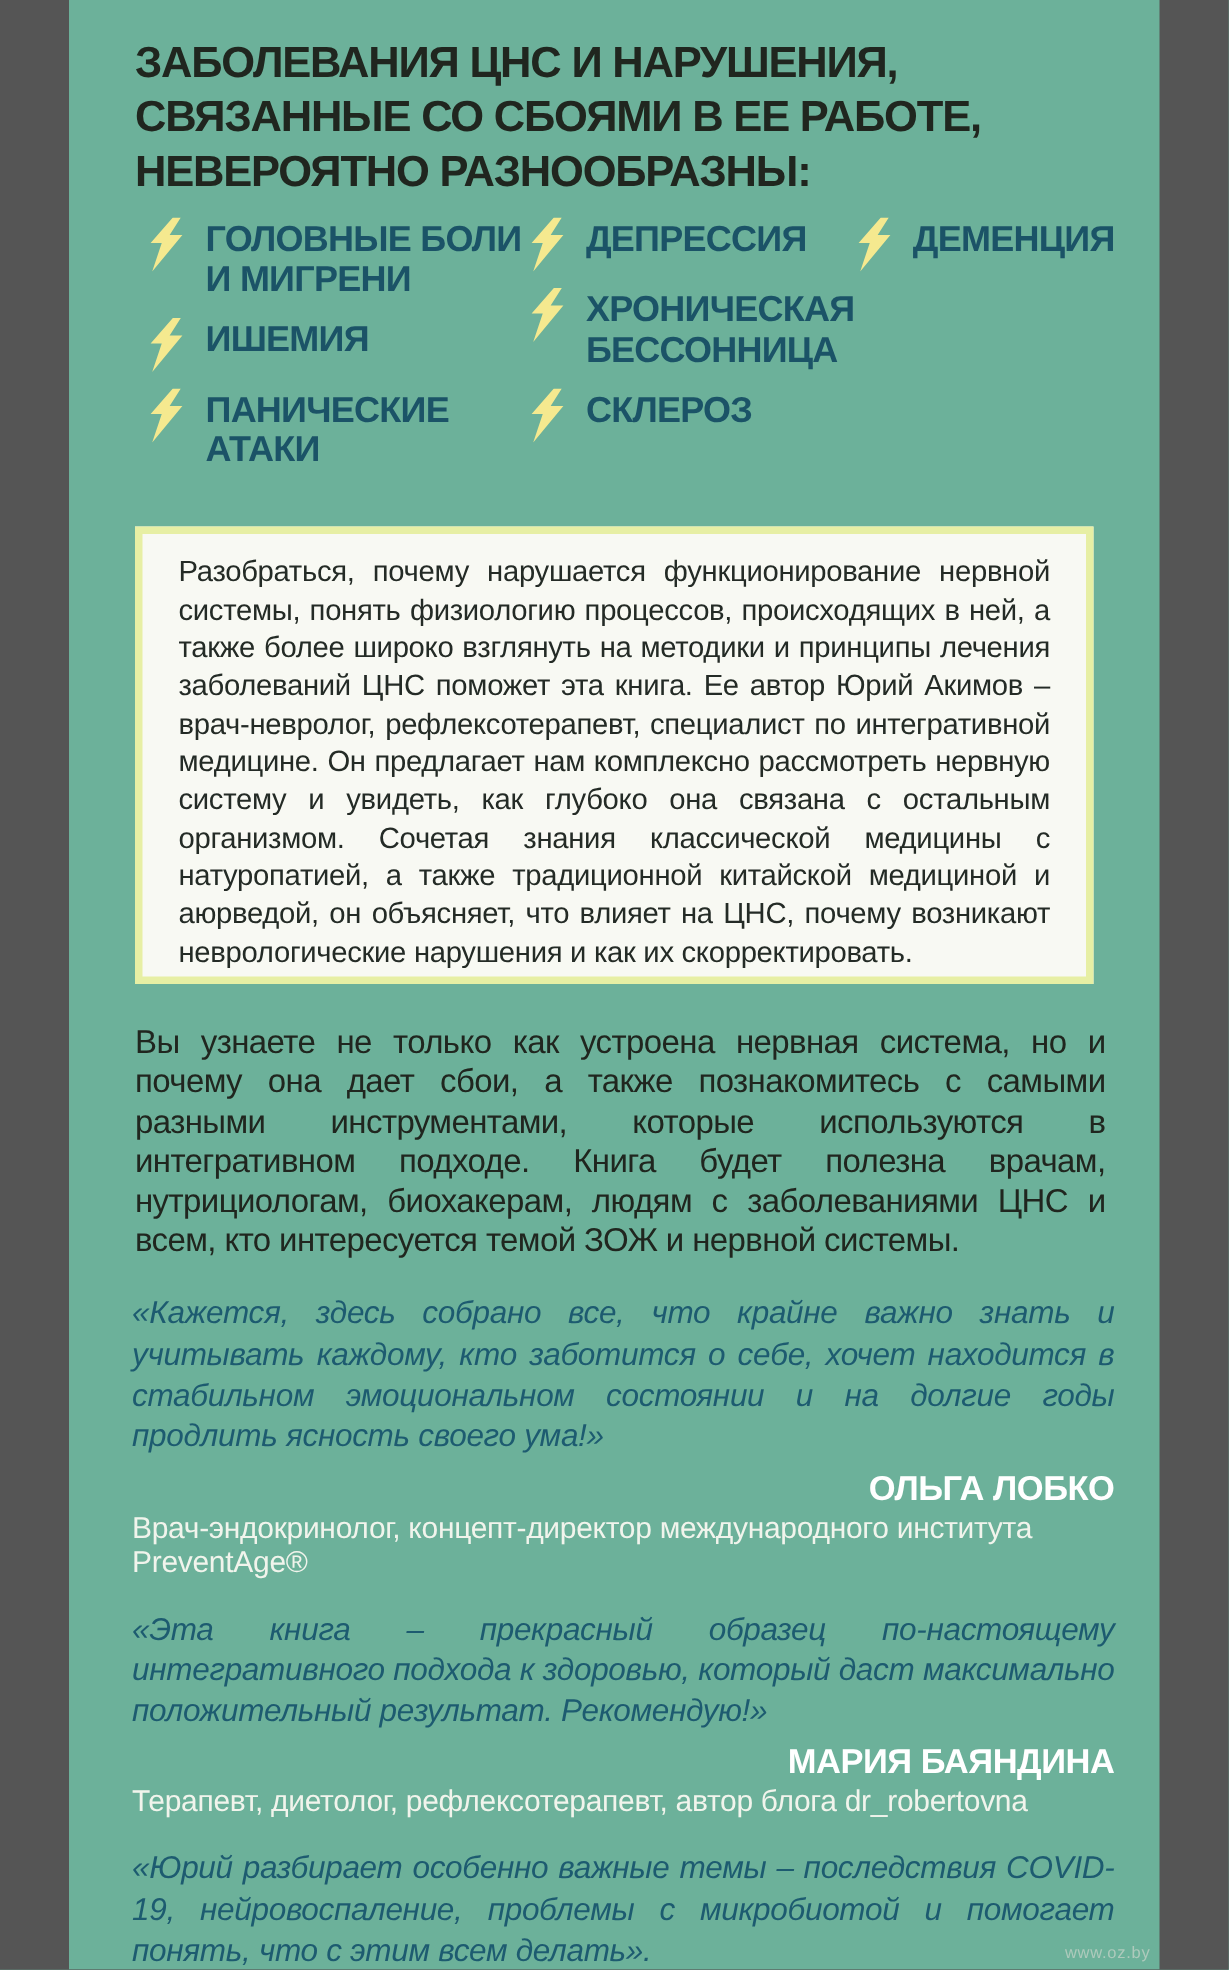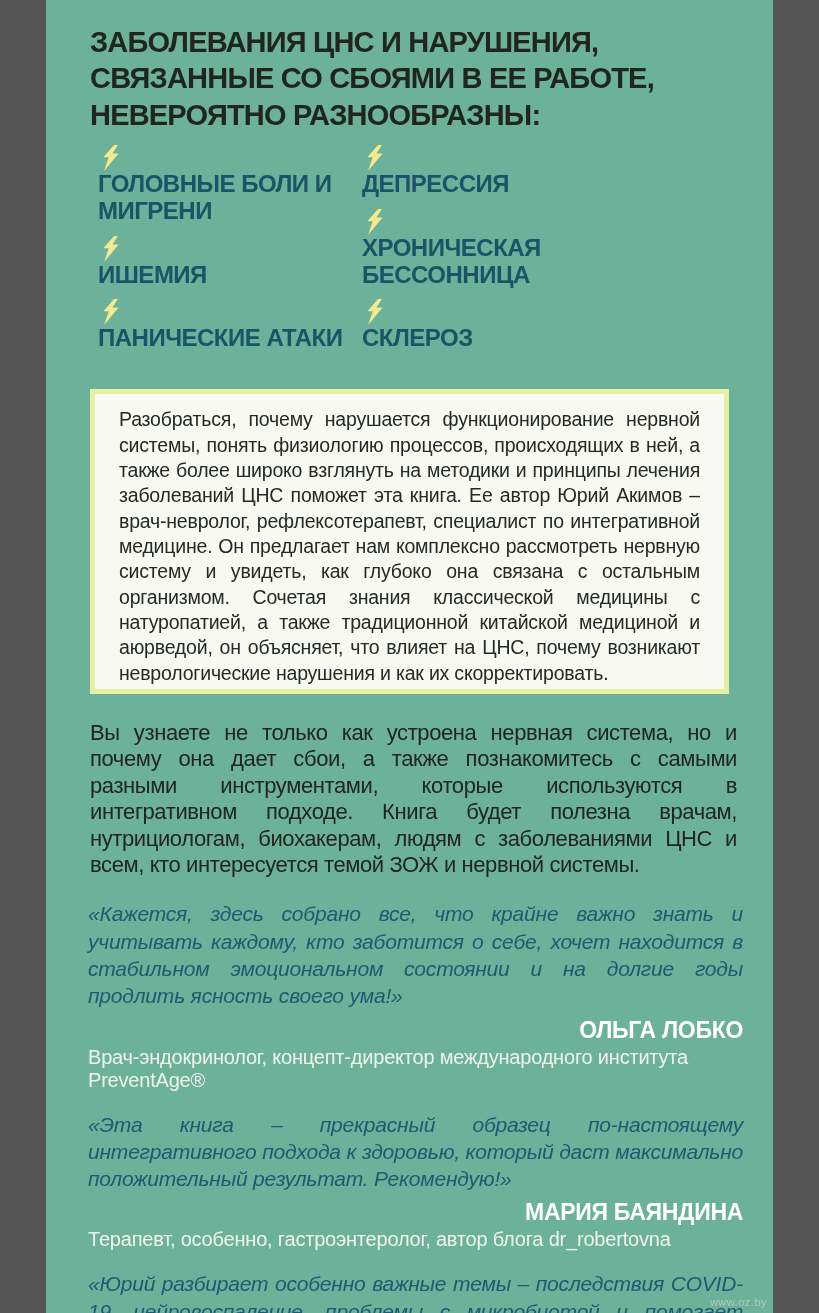--- a/index.html
+++ b/index.html
@@ -15,21 +15,21 @@
     font-size:29px; line-height:1.25; font-weight:bold;
     letter-spacing:-0.8px; color:var(--ink,#20261F);
     text-transform:uppercase;
   }
   
   .symptoms{display:flex; margin:14px 30px 0 52px;}
   .symptoms .col{display:flex; flex-direction:column;}
   .symptoms .col1{width:300px;}
   .symptoms .col2{width:248px;}
   .symptoms .col3{width:185px;}
-  .symptom{display:flex; align-items:flex-start; margin-bottom:13px;flex-direction:column;}
+  .symptom{display:flex; align-items:flex-start; margin-bottom:13px;}
   .symptom .bolt{flex:0 0 26px; margin-right:13px; margin-top:-2px;}
   .symptom.no-bolt{padding-left:39px;}
   .symptom .label{
     font-weight:bold; font-size:24px; line-height:1.12;
     letter-spacing:-0.5px; color:var(--list,#1B5367); text-transform:uppercase;
   }
   
   .annotation{
     margin:24px 44px 0 44px;
     background:var(--paper,#F8F9F3);
@@ -108,42 +108,48 @@
         <span class="label">ХРОНИЧЕСКАЯ БЕССОННИЦА</span>
       </div>
       <div class="symptom">
         <svg class="bolt" viewBox="0 0 24 34" width="26" height="36">
             <path fill="#F5E98F" d="M16 0 L2 16 L9 16 L3 34 L22 11 L14 11 L21 0 Z"></path>
           </svg>
         <span class="label">СКЛЕРОЗ</span>
       </div>
     </div>
     <div class="col col3">
+      <div class="symptom">
+        <svg class="bolt" viewBox="0 0 24 34" width="26" height="36">
+            <path fill="#F5E98F" d="M16 0 L2 16 L9 16 L3 34 L22 11 L14 11 L21 0 Z"></path>
+          </svg>
+        <span class="label">ДЕМЕНЦИЯ</span>
+      </div>
     </div>
   </div>
 
   <div class="annotation">
     <p>Разобраться, почему нарушается функционирование нервной системы, понять физиологию процессов, происходящих в ней, а также более широко взглянуть на методики и принципы лечения заболеваний ЦНС поможет эта книга. Ее автор Юрий Акимов – врач-невролог, рефлексотерапевт, специалист по интегративной медицине. Он предлагает нам комплексно рассмотреть нервную систему и увидеть, как глубоко она связана с остальным организмом. Сочетая знания классической медицины с натуропатией, а также традиционной китайской медициной и аюрведой, он объясняет, что влияет на ЦНС, почему возникают неврологические нарушения и как их скорректировать.</p>
   </div>
 
   <p class="summary">Вы узнаете не только как устроена нервная система, но и почему она дает сбои, а также познакомитесь с самыми разными инструментами, которые используются в интегративном подходе. Книга будет полезна врачам, нутрициологам, биохакерам, людям с заболеваниями ЦНС и всем, кто интересуется темой ЗОЖ и нервной системы.</p>
 
   <div class="quotes">
     <div class="quote">
       <p class="qtext">«Кажется, здесь собрано все, что крайне важно знать и учитывать каждому, кто заботится о себе, хочет находится в стабильном эмоциональном состоянии и на долгие годы продлить ясность своего ума!»</p>
       <div class="qname">ОЛЬГА ЛОБКО</div>
       <div class="qrole">Врач-эндокринолог, концепт-директор международного института PreventAge®</div>
     </div>
     <div class="quote">
       <p class="qtext">«Эта книга – прекрасный образец по-настоящему интегративного подхода к здоровью, который даст максимально положительный результат. Рекомендую!»</p>
       <div class="qname">МАРИЯ БАЯНДИНА</div>
-      <div class="qrole">Терапевт, особенно, гастроэнтеролог, автор блога dr_robertovna</div>
+      <div class="qrole">Терапевт, диетолог, рефлексотерапевт, автор блога dr_robertovna</div>
     </div>
     <div class="quote">
-      <p class="qtext">«Юрий разбирает особенно важные темы – последствия COVID-19, нейровоспаление, проблемы с микробиотой и помогает понять, что с дает всем делать».</p>
+      <p class="qtext">«Юрий разбирает особенно важные темы – последствия COVID-19, нейровоспаление, проблемы с микробиотой и помогает понять, что с этим всем делать».</p>
       <div class="qname">АНАСТАСИЯ РОДИОНОВА</div>
       <div class="qrole">Нутрициолог, микробиолог, автор блога food_biochemistry</div>
     </div>
   </div>
 
   <div class="watermark">www.oz.by</div>
 
 </div>
 
 </body></html>

